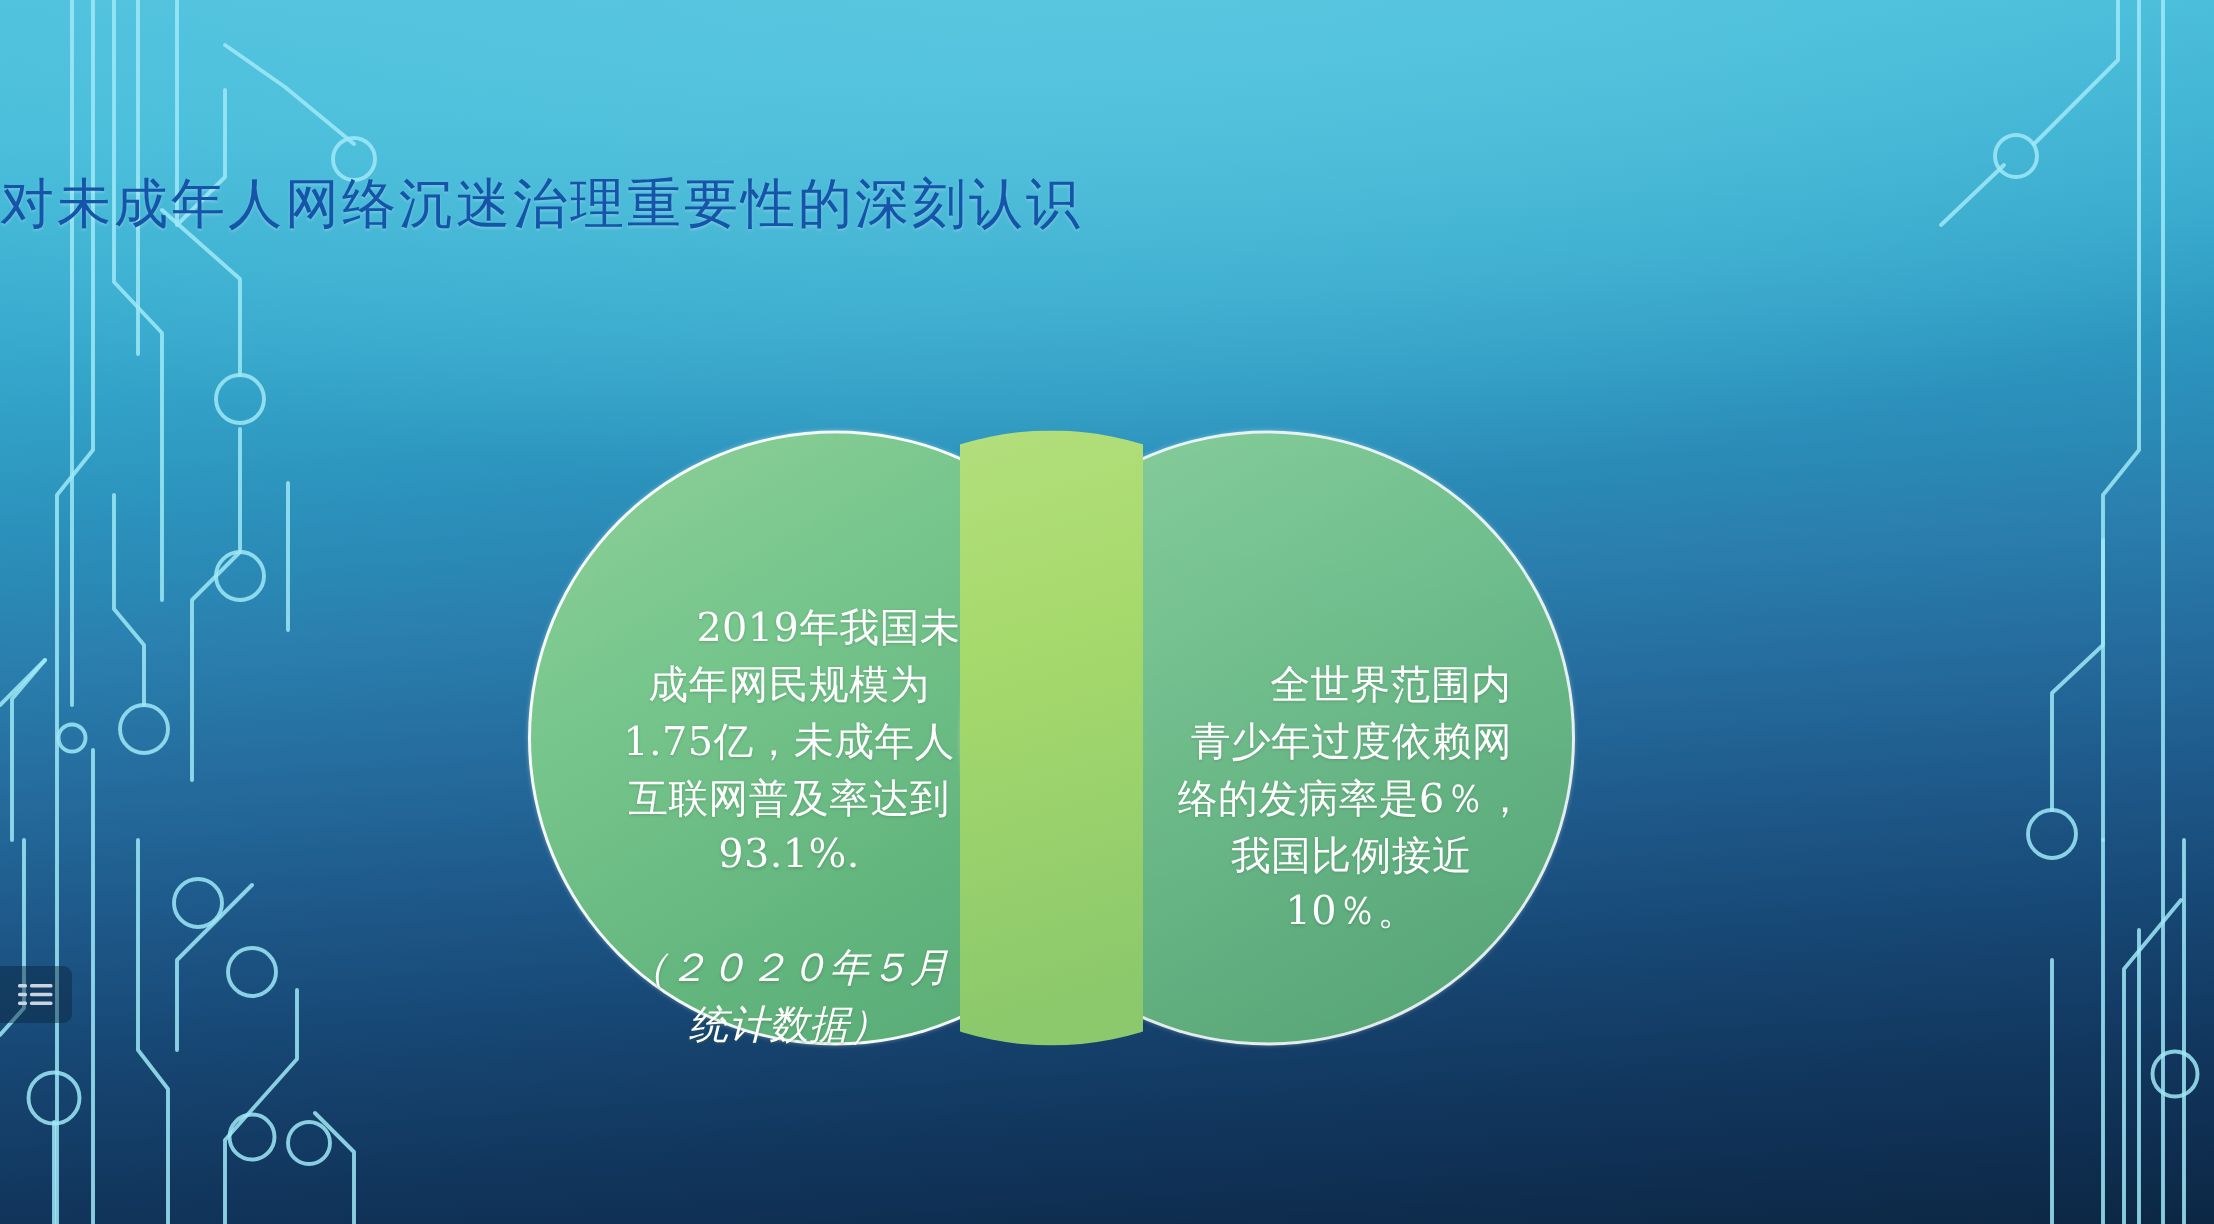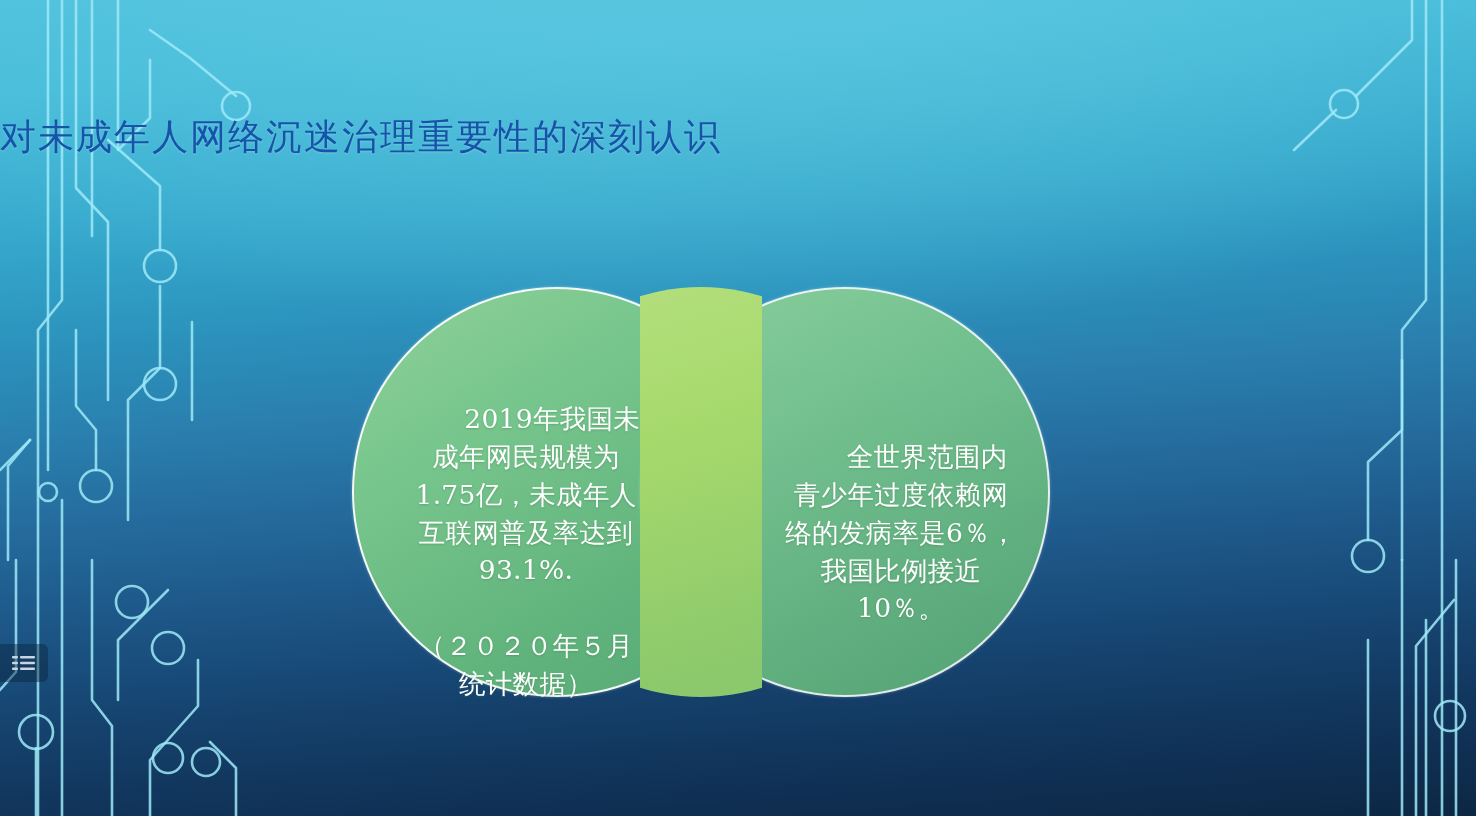--- a/index.html
+++ b/index.html
@@ -108,21 +108,21 @@
     line-height:1.43;
     letter-spacing:.3px;
     text-shadow:0 1px 2px rgba(60,110,70,.35);
     white-space:pre-wrap;
   }
   #text-left{
     left:58px;
     top:75px;
     width:232px;
   }
-  #text-left .sub{display:block;}
+  #text-left .sub{display:block;font-style:italic;}
   #text-right{
     left:406px;
     top:113px;
     width:236px;
     margin-left:25px;
   }
 
   
   #menu-overlay{
     position:absolute;

